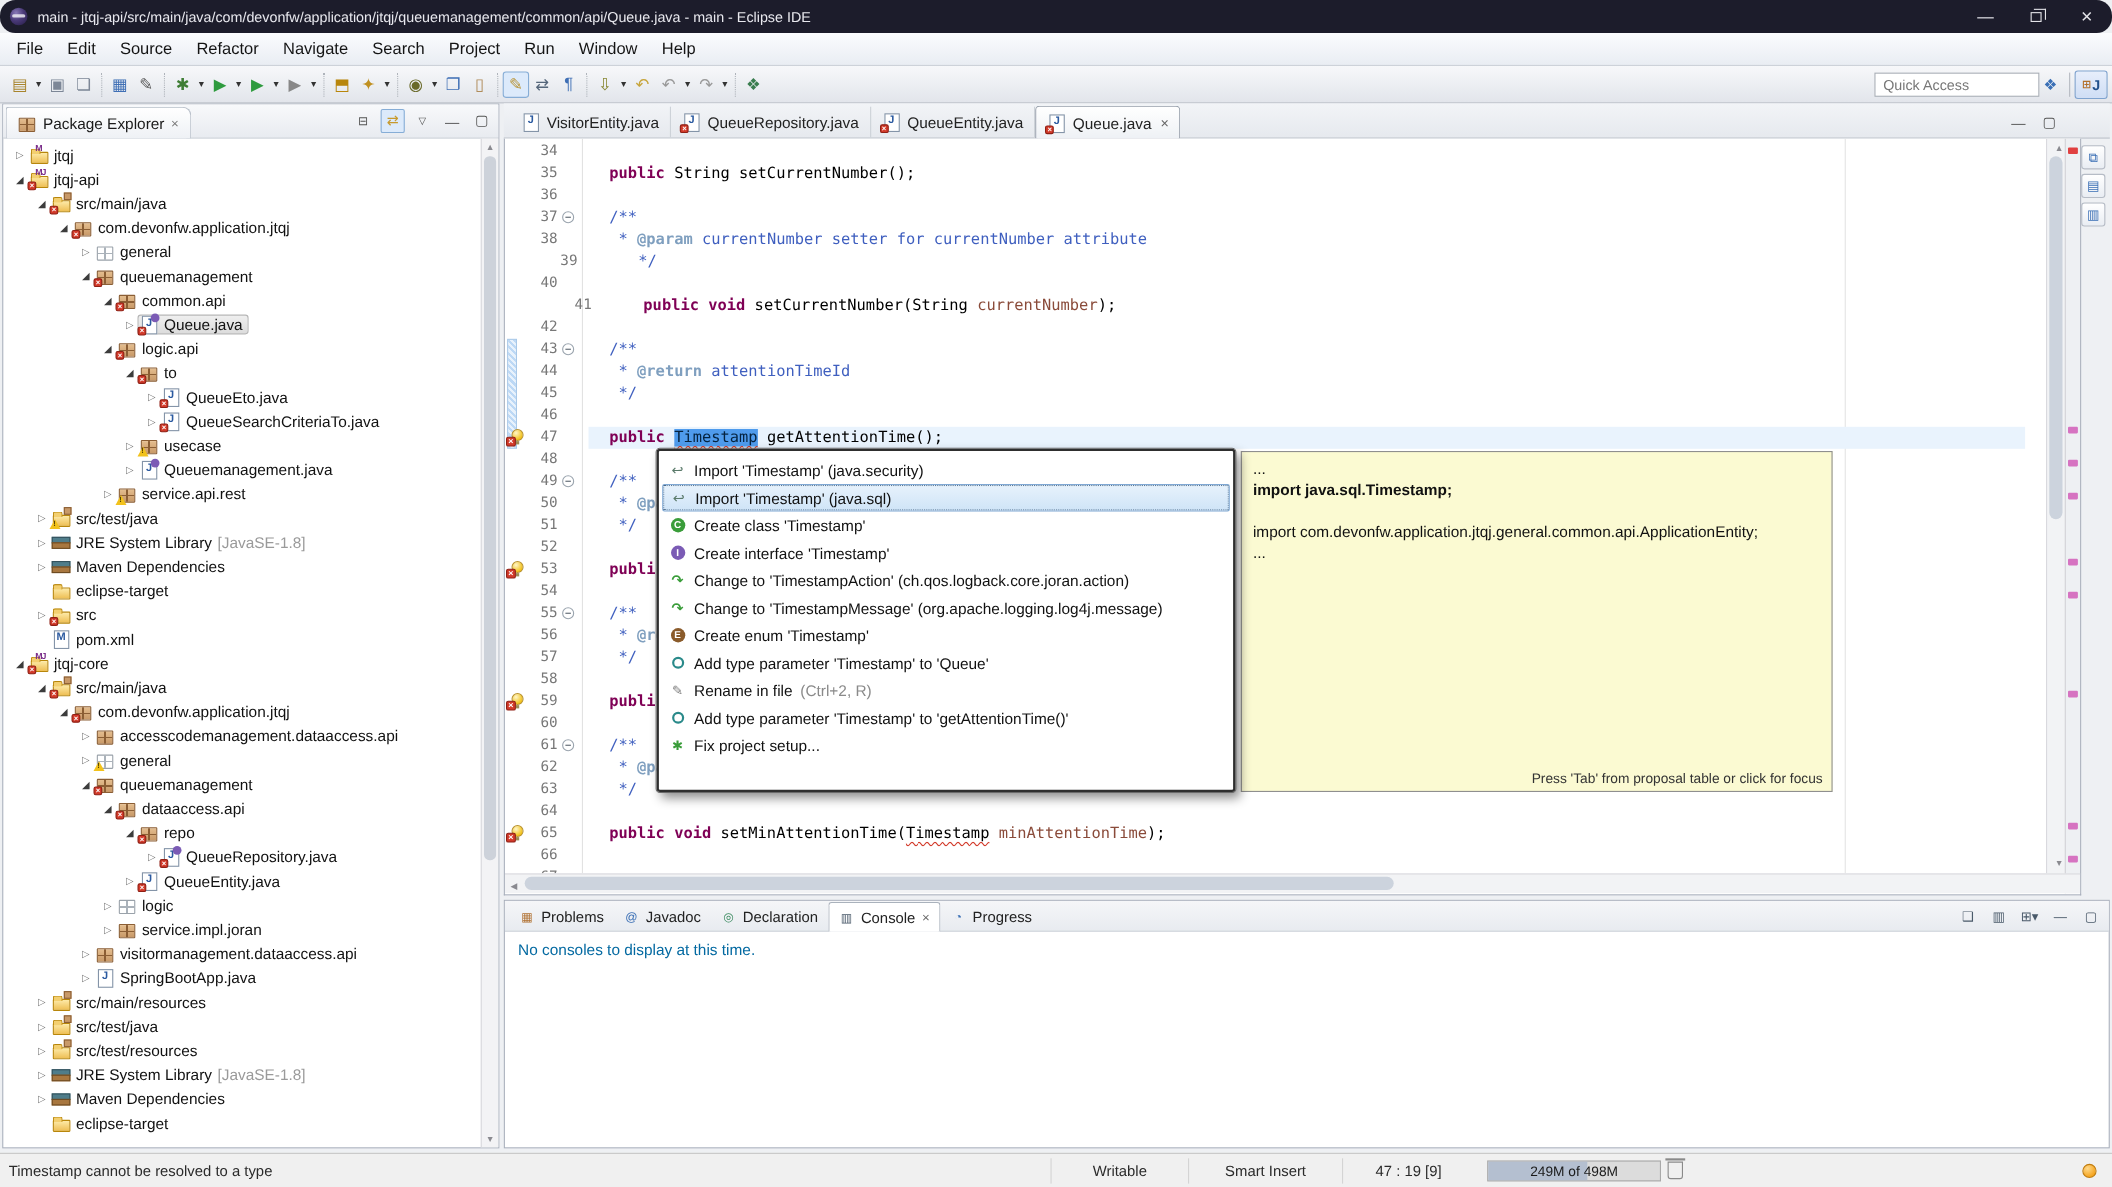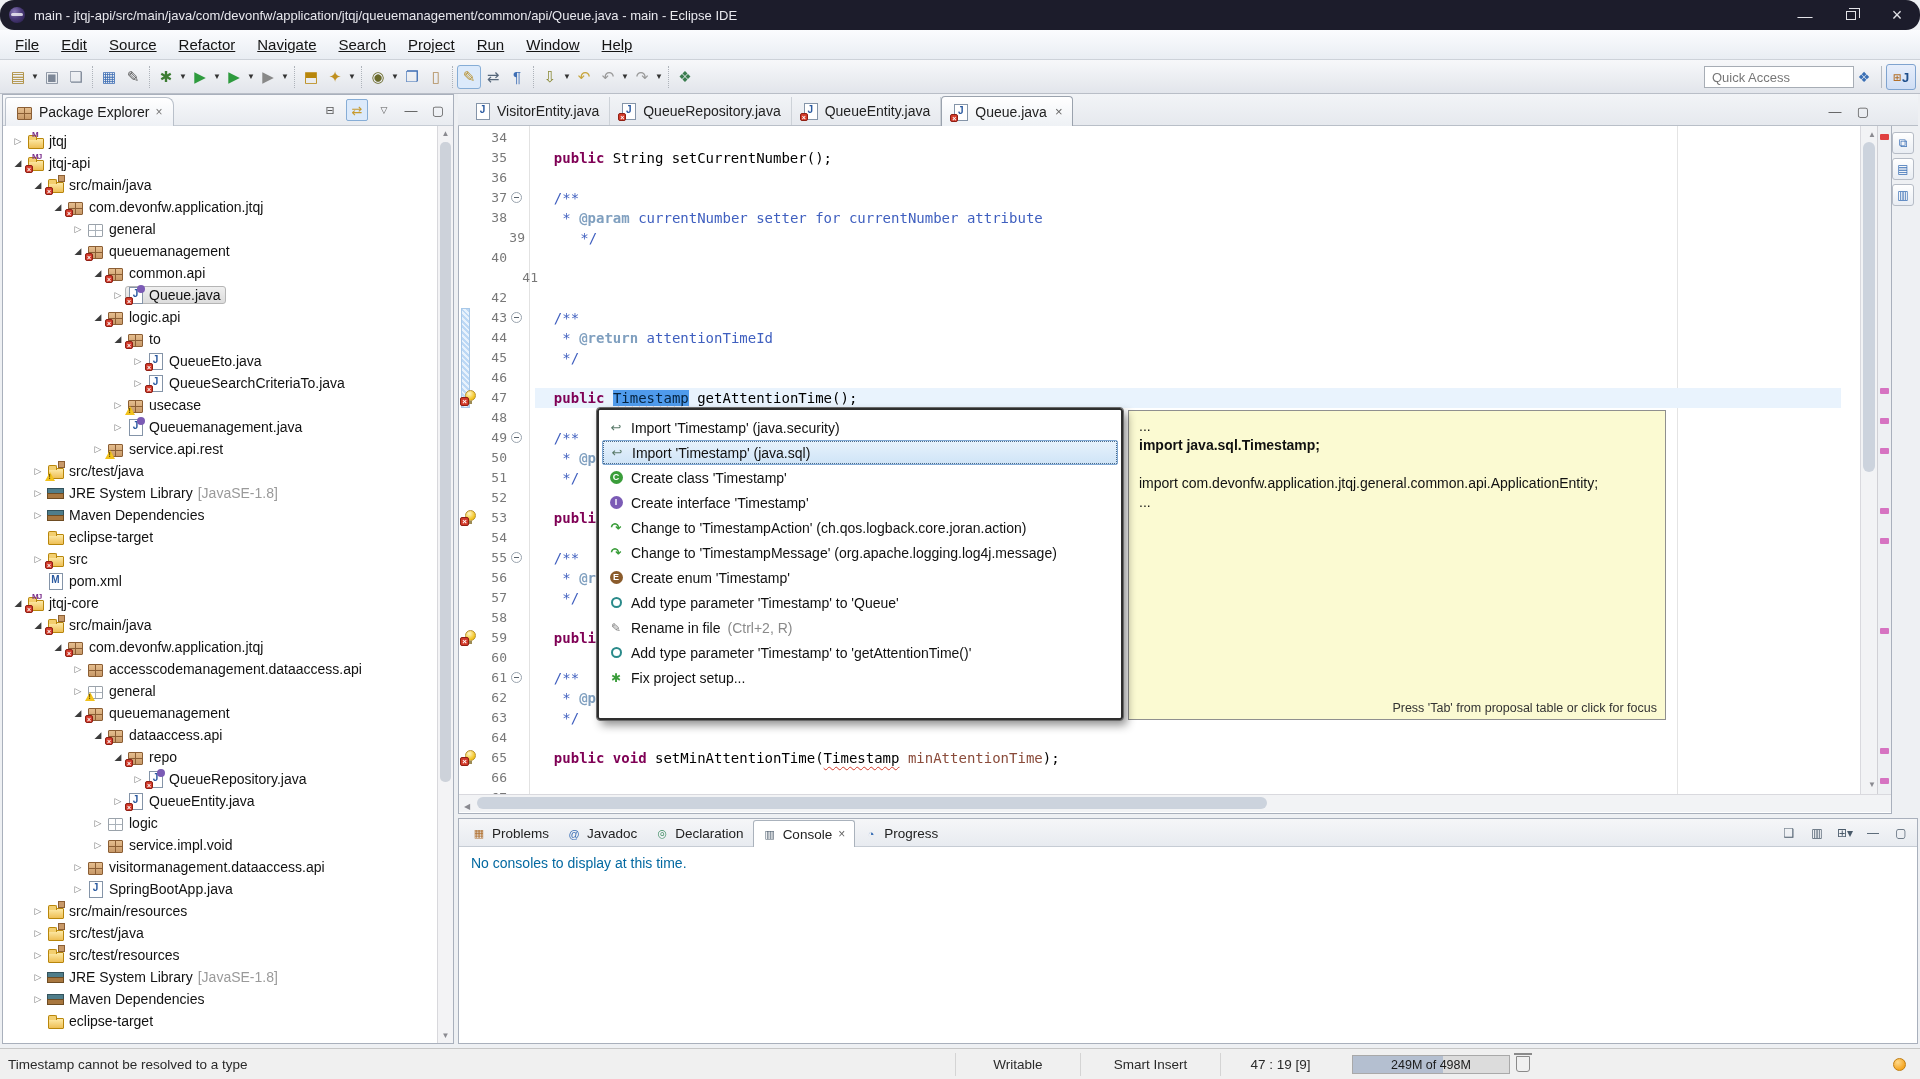--- a/index.html
+++ b/index.html
@@ -12,21 +12,21 @@
     background:radial-gradient(circle at 35% 30%, #8a7ab8 0%, #4a3a78 45%, #241a44 100%); position:relative; }
   #app-icon::after { content:""; position:absolute; left:2px; top:6px; width:12px; height:3px; background:rgba(255,255,255,.75); border-radius:2px; }
   #title-text { color:#e8e8ee; font-size:13px; white-space:nowrap; }
   #win-controls { margin-left:auto; display:flex; height:100%; }
   .win-btn { width:46px; height:100%; display:flex; align-items:center; justify-content:center; color:#e3e3e8; font-size:15px; }
   .win-btn .restore { width:10px; height:9px; border:1px solid #e3e3e8; position:relative; }
   .win-btn .restore::before { content:""; position:absolute; left:2px; top:-4px; width:10px; height:9px; border:1px solid #e3e3e8; border-left:none; border-bottom:none; }
 
   
   #menubar { position:absolute; left:0; top:30px; width:100%; height:30px; background:linear-gradient(#fbfcfe,#e9edf3); border-bottom:1px solid #cdd2d9; display:flex; align-items:center; padding-left:4px; }
-  .menu-item { padding:12px 11px; font-size:15px; color:#141414; line-height:29px;text-decoration:underline; }
+  .menu-item { padding:12px 11px; font-size:15px; color:#141414; line-height:29px; }
 
   
   #toolbar { position:absolute; left:0; top:60px; width:100%; height:34px; background:linear-gradient(#f7f8fa,#e2e5eb); border-bottom:1px solid #b9bec7; display:flex; align-items:center; padding-left:6px; }
   .tsep { width:1px; height:22px; margin:0 4px; border-left:1px dotted #aeb3ba; }
   .tico { width:24px; height:24px; display:flex; align-items:center; justify-content:center; font-size:15px; border:1px solid transparent; border-radius:3px; position:relative; }
   .tico.pressed { background:#dcea fb; background:#dceafb; border-color:#86add6; }
   .tcaret { width:10px; height:24px; display:flex; align-items:center; justify-content:center; font-size:8px; color:#333; }
   #qa-box { position:absolute; right:66px; top:6px; width:150px; height:22px; background:#fff; border:1px solid #a7adb5; font-size:13px; color:#777; display:flex; align-items:center; padding-left:7px; }
   #persp-bar { position:absolute; right:4px; top:4px; display:flex; align-items:center; gap:4px; }
   #open-persp { width:26px; height:26px; display:flex; align-items:center; justify-content:center; font-size:14px; color:#3a6fb5; }
@@ -539,21 +539,21 @@
           <span class="texp">▷</span>
           <span class="tsel-wrap">
             <span class="ic ic-pkg0"></span>
             <span>logic</span>
           </span>
         </div>
         <div class="trow" style="top: 708px; padding-left: 88px;">
           <span class="texp">▷</span>
           <span class="tsel-wrap">
             <span class="ic ic-pkg"></span>
-            <span>service.impl.void</span>
+            <span>service.impl.joran</span>
           </span>
         </div>
         <div class="trow" style="top: 730px; padding-left: 68px;">
           <span class="texp">▷</span>
           <span class="tsel-wrap">
             <span class="ic ic-pkg"></span>
             <span>visitormanagement.dataaccess.api</span>
           </span>
         </div>
         <div class="trow" style="top: 752px; padding-left: 68px;">
@@ -664,21 +664,21 @@
         <div id="gutter-sep"></div>
         <div id="print-margin"></div>
         <div id="code-lines">
             <div class="code-line" style="top: 2px;"><span class="lnum">34</span><span class="codetext"></span></div>
             <div class="code-line" style="top: 22px;"><span class="lnum">35</span><span class="codetext"><span class="seg-p">  </span><span class="seg-k">public</span><span class="seg-p"> String setCurrentNumber();</span></span></div>
             <div class="code-line" style="top: 42px;"><span class="lnum">36</span><span class="codetext"></span></div>
             <div class="code-line" style="top: 62px;"><span class="lnum">37</span><span class="fold"></span><span class="codetext"><span class="seg-j">  /**</span></span></div>
             <div class="code-line" style="top: 82px;"><span class="lnum">38</span><span class="codetext"><span class="seg-j">   * </span><span class="seg-t">@param</span><span class="seg-j"> currentNumber setter for currentNumber attribute</span></span></div>
             <div class="code-line" style="top: 102px; margin-left: 18px;"><span class="lnum">39</span><span class="codetext"><span class="seg-j">   */</span></span></div>
             <div class="code-line" style="top: 122px;"><span class="lnum">40</span><span class="codetext"></span></div>
-            <div class="code-line" style="top: 142px; margin-left: 31px;"><span class="lnum">41</span></div>
+            <div class="code-line" style="top: 142px; margin-left: 31px;"><span class="lnum">41</span><span class="codetext"><span class="seg-p">  </span><span class="seg-k">public void</span><span class="seg-p"> setCurrentNumber(String </span><span class="seg-v">currentNumber</span><span class="seg-p">);</span></span></div>
             <div class="code-line" style="top: 162px;"><span class="lnum">42</span><span class="codetext"></span></div>
             <div class="code-line" style="top: 182px;"><span class="lnum">43</span><span class="fold"></span><span class="codetext"><span class="seg-j">  /**</span></span></div>
             <div class="code-line" style="top: 202px;"><span class="lnum">44</span><span class="codetext"><span class="seg-j">   * </span><span class="seg-t">@return</span><span class="seg-j"> attentionTimeId</span></span></div>
             <div class="code-line" style="top: 222px;"><span class="lnum">45</span><span class="codetext"><span class="seg-j">   */</span></span></div>
             <div class="code-line" style="top: 242px;"><span class="lnum">46</span><span class="codetext"></span></div>
             <div class="code-line" style="top: 262px;"><div class="cl-current"></div><span class="lnum">47</span><span class="gutter-err"><span class="bulb"></span><span class="err">×</span></span><span class="codetext"><span class="seg-p">  </span><span class="seg-k">public</span><span class="seg-p"> </span><span class="seg-s">Timestamp</span><span class="seg-p"> getAttentionTime();</span></span></div>
             <div class="code-line" style="top: 282px;"><span class="lnum">48</span><span class="codetext"></span></div>
             <div class="code-line" style="top: 302px;"><span class="lnum">49</span><span class="fold"></span><span class="codetext"><span class="seg-j">  /**</span></span></div>
             <div class="code-line" style="top: 322px;"><span class="lnum">50</span><span class="codetext"><span class="seg-j">   * </span><span class="seg-t">@par</span></span></div>
             <div class="code-line" style="top: 342px;"><span class="lnum">51</span><span class="codetext"><span class="seg-j">   */</span></span></div>

